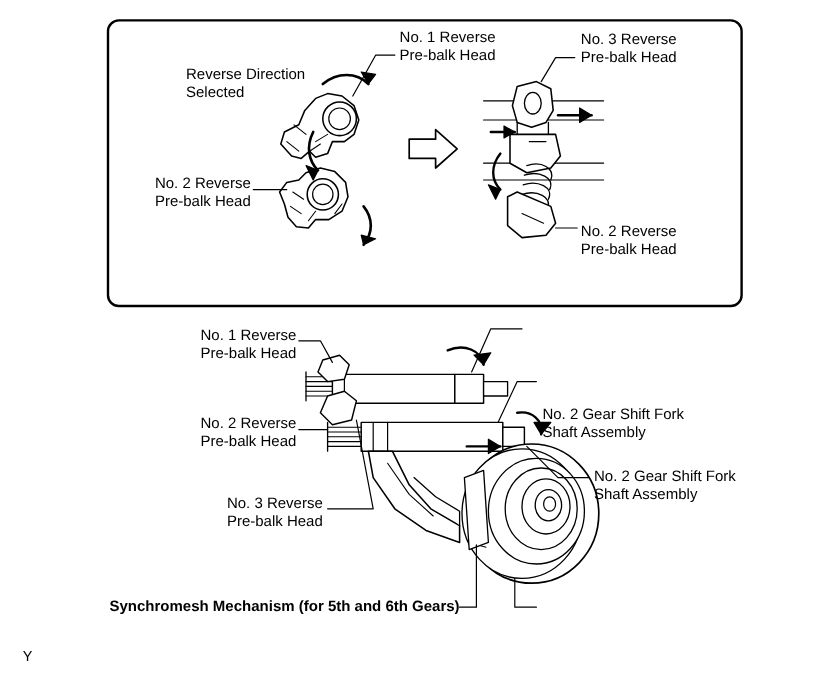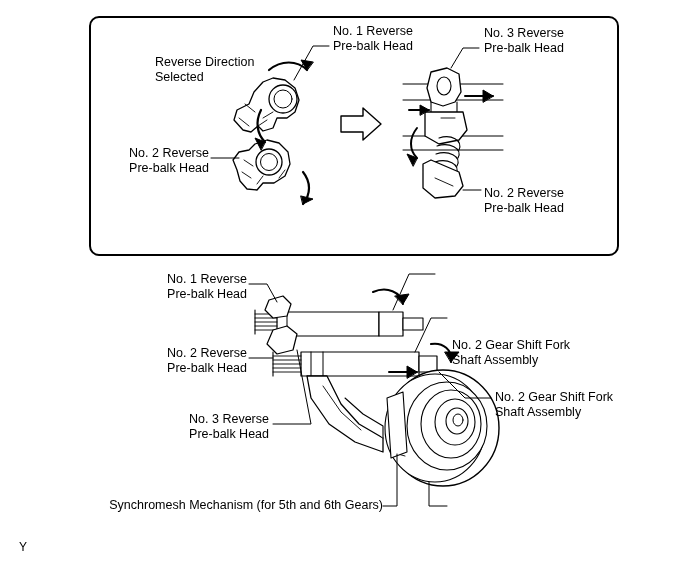--- a/index.html
+++ b/index.html
@@ -253,17 +253,17 @@
   <div class="label right" style="left:108px; top:412px; width:150px;">No. 3 Reverse
 Pre-balk Head</div>
 
 
   <div class="label" style="left:441px; top:310px;margin-top:28px;">No. 2 Gear Shift Fork
 Shaft Assembly</div>
 
   <div class="label" style="left:484px; top:390px;">No. 2 Gear Shift Fork
 Shaft Assembly</div>
 
-  <div class="label right" style="left:60px; top:498px; width:312px;">Synchromesh Mechanism (for 5th and 6th Gears)</div>
+  <div class="label right" style="left:60px; top:498px; width:312px;font-weight:bold;">Synchromesh Mechanism (for 5th and 6th Gears)</div>
 
 
   <div class="corner-mark">Y</div>
 </div>
 
 </body></html>

